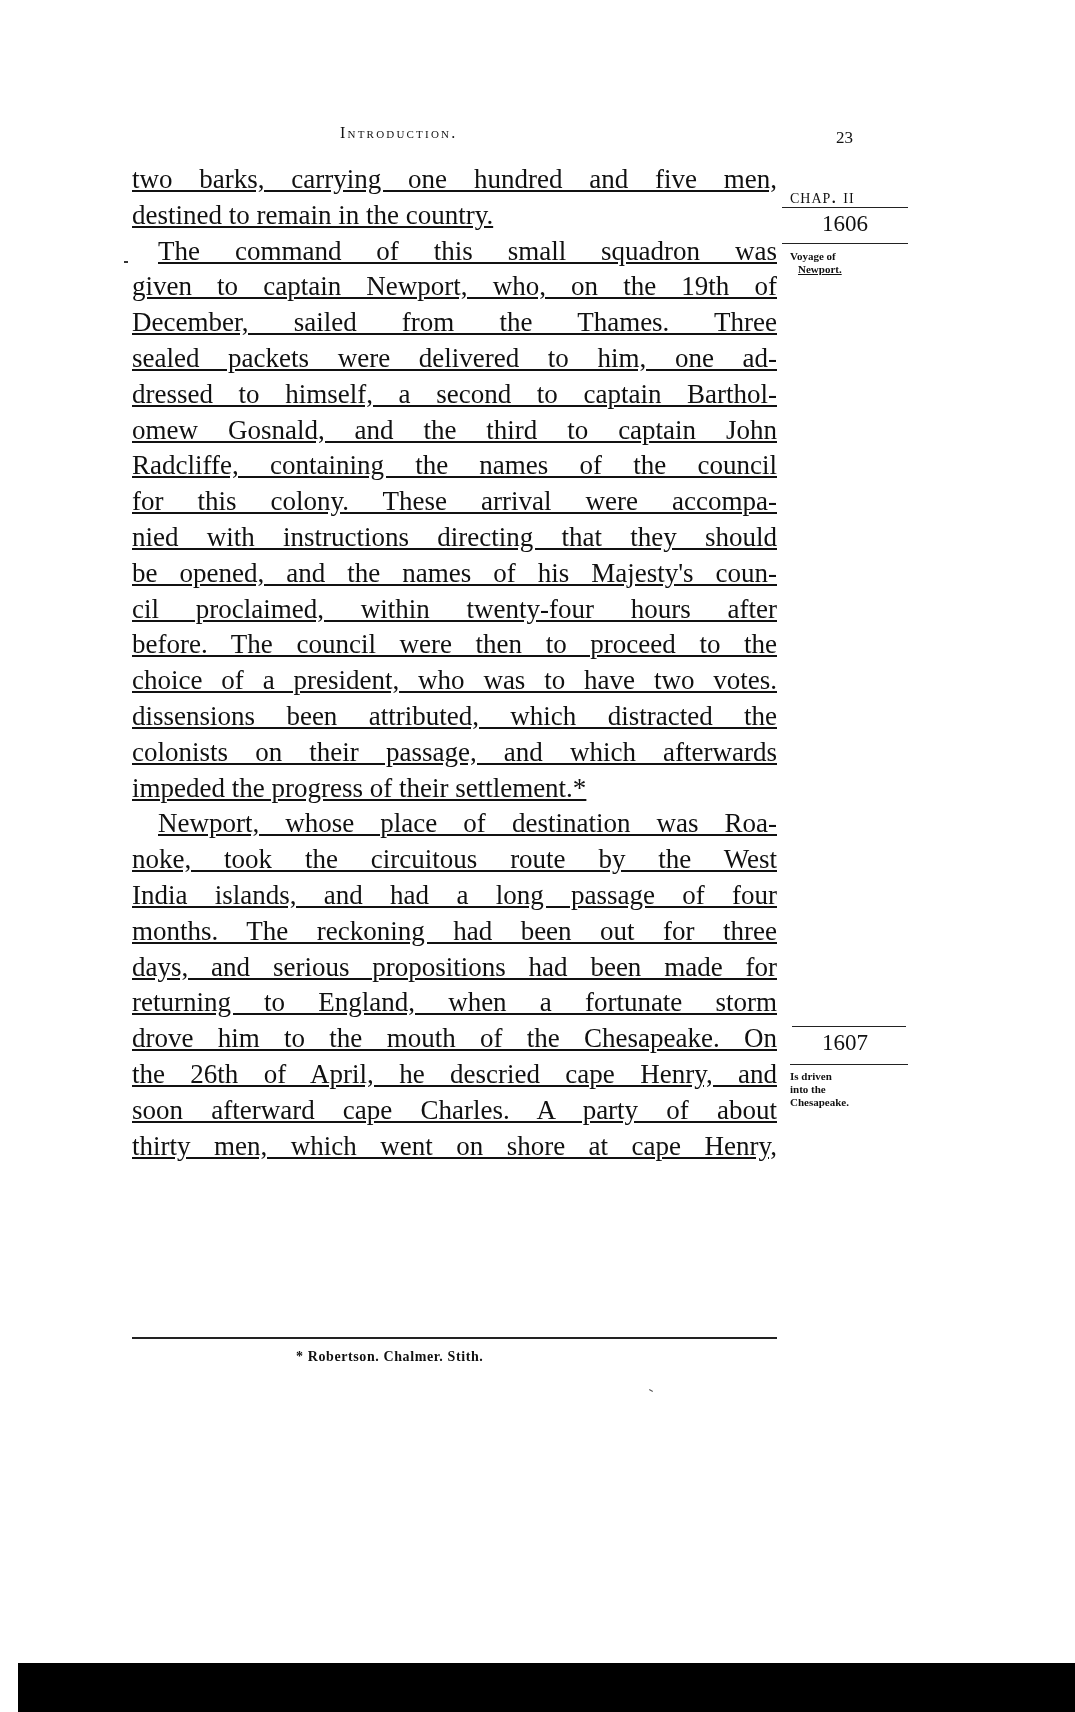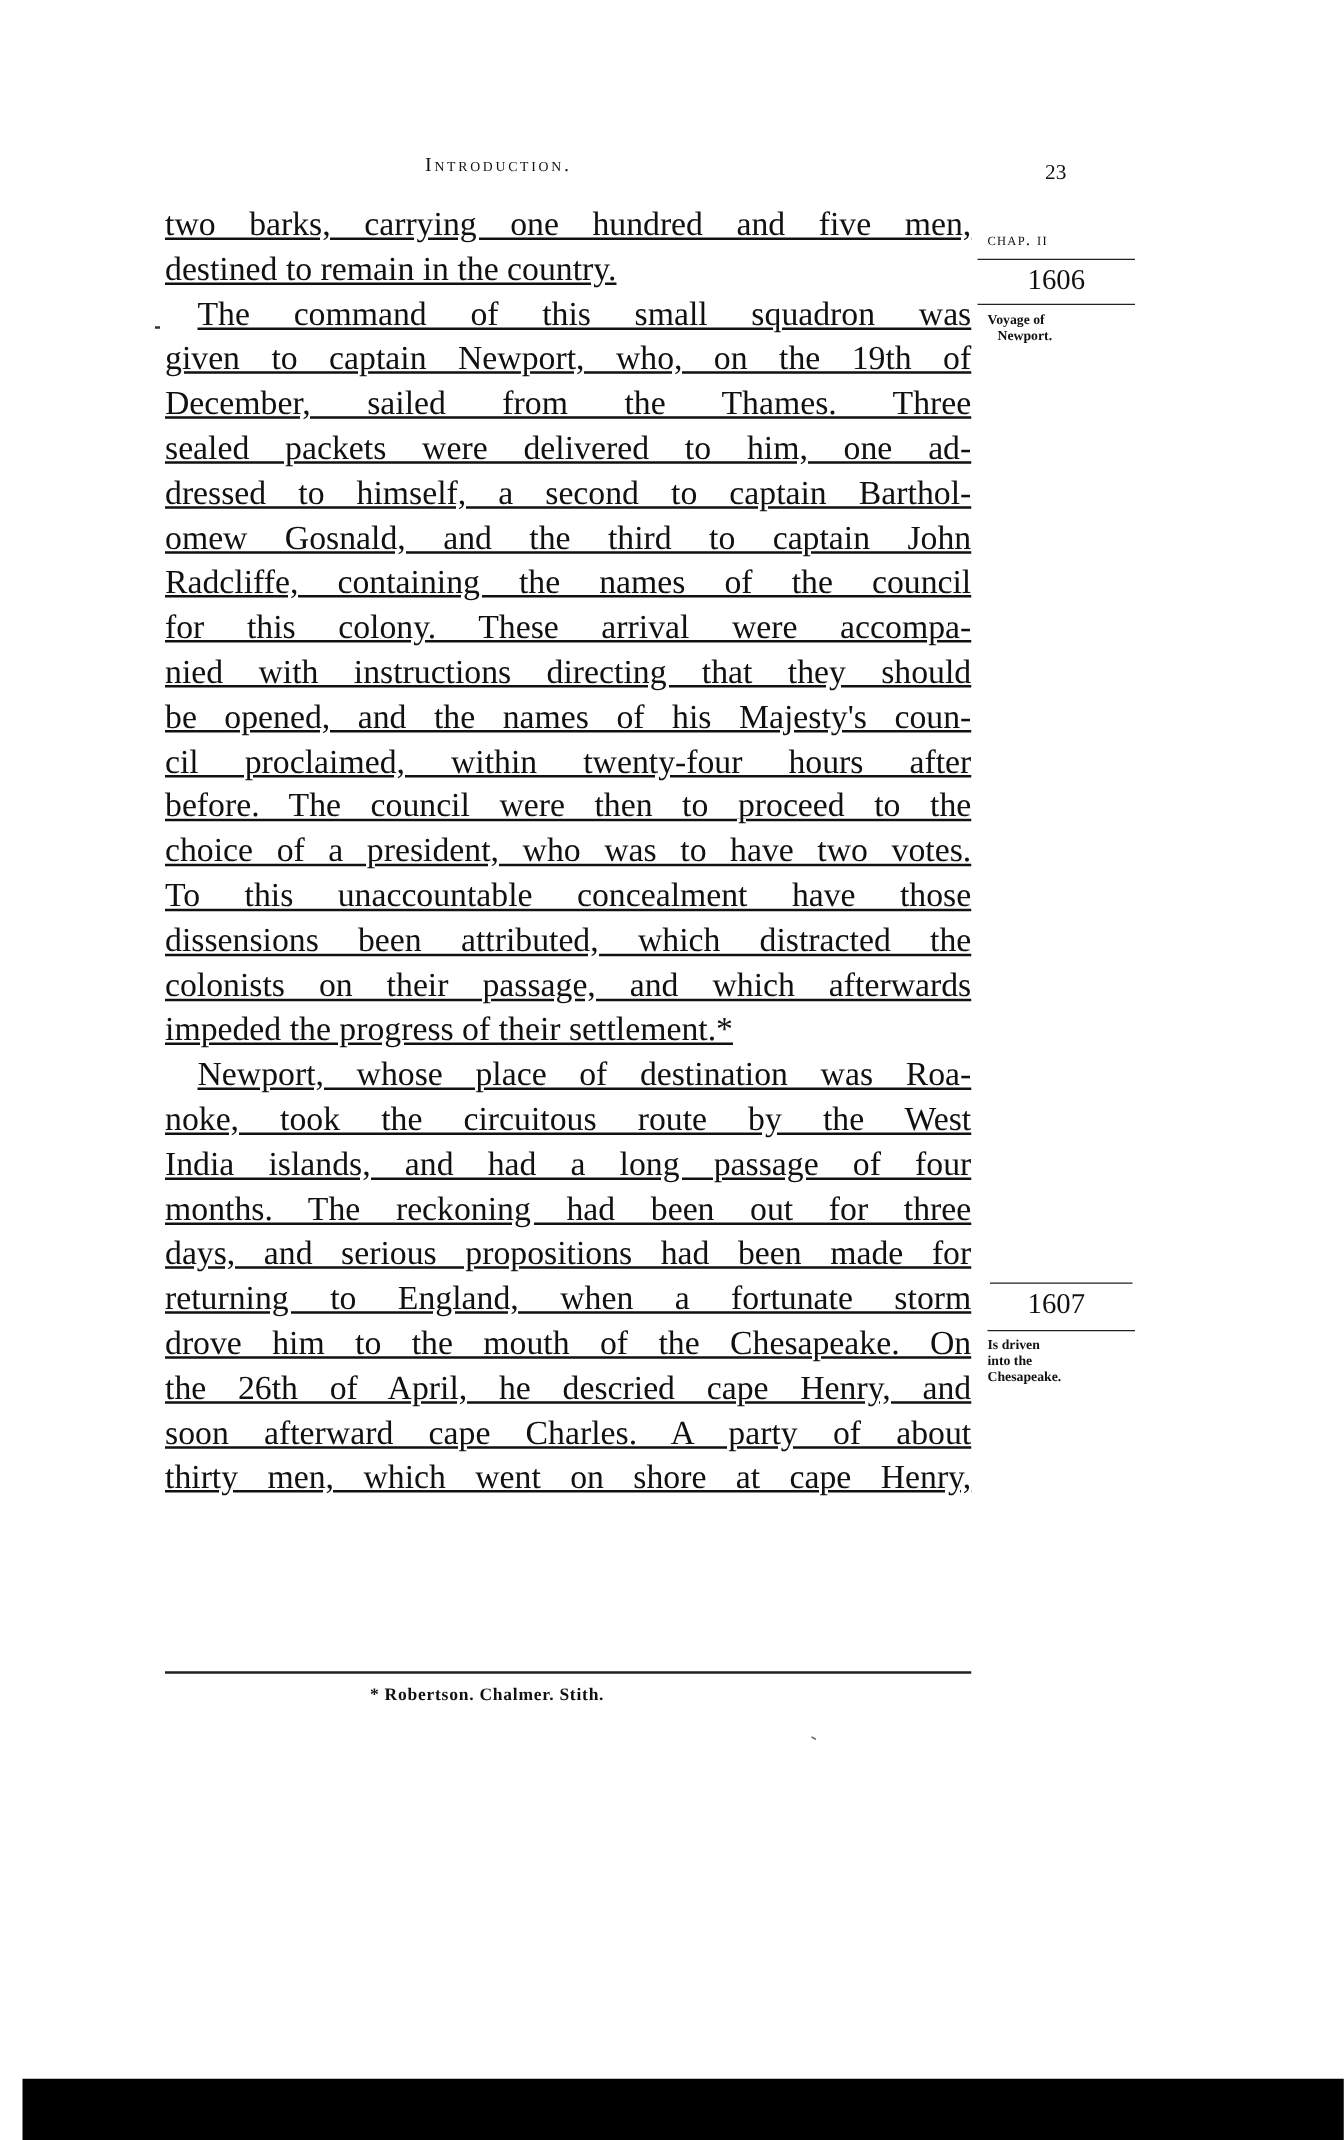--- a/index.html
+++ b/index.html
@@ -10,21 +10,21 @@
     .running-head { position: absolute; left: 340px; top: 124px; font-size: 16px;
                     letter-spacing: 2.2px; font-variant: small-caps; }
     .page-number { position: absolute; left: 836px; top: 128px; font-size: 17px; }
 
     .body-text { position: absolute; left: 132px; top: 162px; width: 645px;
                  font-size: 27px; line-height: 35.8px; text-align: justify; }
     .para { margin: 0; }
     .line { display: block; text-align: justify; text-align-last: justify; white-space: nowrap; text-decoration: underline; }
     .line.last { text-align-last: left; }
     .line.first-indent { padding-left: 26px; }
-    .chap-label { position: absolute; left: 790px; top: 185px; font-size: 14px;
+    .chap-label { position: absolute; left: 790px; top: 185px; font-size: 20px;
                   font-variant: small-caps; letter-spacing: 1px; }
     .rule { position: absolute; height: 0; border-top: 1.5px solid #222; }
     .year { position: absolute; font-size: 23px; }
     .note { position: absolute; font-size: 11px; line-height: 13px; font-weight: bold; }
 
     .footnote-rule { position: absolute; left: 132px; top: 1337px; width: 645px; border-top: 2px solid #222; }
     .footnote { position: absolute; left: 296px; top: 1349px; font-size: 14px; font-weight: bold; letter-spacing: 0.6px; }
 
     .scan-edge { position: absolute; left: 18px; top: 1663px; width: 1057px; height: 49px; background: #000; }
     .tick-mark { position: absolute; left: 124px; top: 261px; width: 4px; height: 2px; background: #333; }
@@ -39,21 +39,21 @@
   <div class="page-number">23</div>
 
   <div class="tick-mark"></div>
 
   <div class="chap-label">chap. ii</div>
   <div class="rule" style="left:782px; top:207px; width:126px;"></div>
   <div class="year" style="left:822px; top:211px;">1606</div>
   <div class="rule" style="left:782px; top:243px; width:126px;"></div>
   <div class="note" style="left:790px; top:250px;">
     <div>Voyage of</div>
-    <div style="padding-left:8px;">Newport.</div>
+    <div style="padding-left:8px;text-decoration:underline;">Newport.</div>
   </div>
 
   <div class="rule" style="left:792px; top:1026px; width:114px;"></div>
   <div class="year" style="left:822px; top:1030px;">1607</div>
   <div class="rule" style="left:790px; top:1064px; width:118px;"></div>
   <div class="note" style="left:790px; top:1070px;">
     <div>Is driven</div>
     <div>into the</div>
     <div>Chesapeake.</div>
   </div>
@@ -70,21 +70,20 @@
       <span class="line">sealed packets were delivered to him, one ad-</span>
       <span class="line">dressed to himself, a second to captain Barthol-</span>
       <span class="line">omew Gosnald, and the third to captain John</span>
       <span class="line">Radcliffe, containing the names of the council</span>
       <span class="line">for this colony. These arrival were accompa-</span>
       <span class="line">nied with instructions directing that they should</span>
       <span class="line">be opened, and the names of his Majesty's coun-</span>
       <span class="line">cil proclaimed, within twenty-four hours after</span>
       <span class="line">before. The council were then to proceed to the</span>
       <span class="line">choice of a president, who was to have two votes.</span>
-      <span class="line">To this unaccountable concealment have those</span>
       <span class="line">dissensions been attributed, which distracted the</span>
       <span class="line">colonists on their passage, and which afterwards</span>
       <span class="line last">impeded the progress of their settlement.*</span>
     </div>
     <div class="para">
       <span class="line first-indent">Newport, whose place of destination was Roa-</span>
       <span class="line">noke, took the circuitous route by the West</span>
       <span class="line">India islands, and had a long passage of four</span>
       <span class="line">months. The reckoning had been out for three</span>
       <span class="line">days, and serious propositions had been made for</span>

